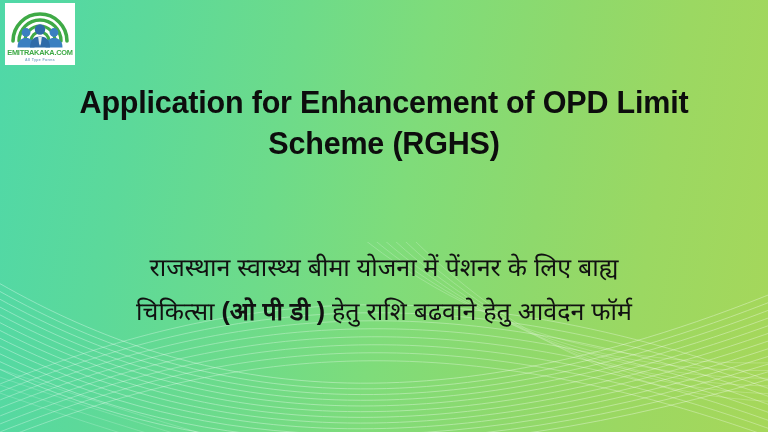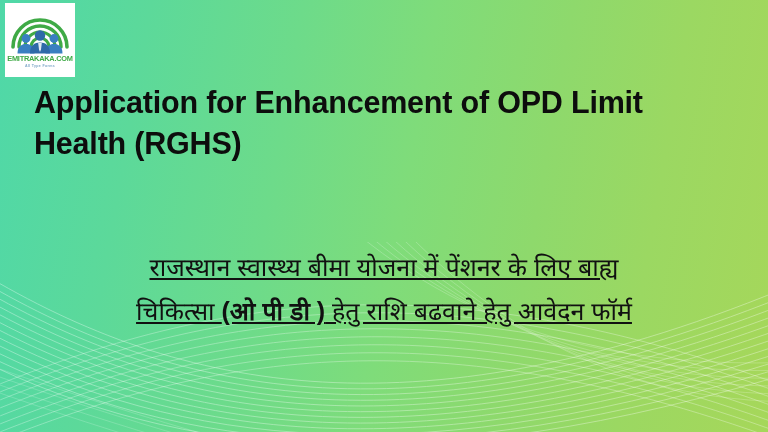--- a/index.html
+++ b/index.html
@@ -31,52 +31,51 @@
     left:0; bottom:0;
     width:768px; height:190px;
     pointer-events:none;
   }
   #waves svg { display:block; width:100%; height:100%; }
 
   
   #logo-box {
     position:absolute;
     left:5px; top:3px;
-    width:70px; height:74px;
+    width:70px; height:62px;
     background:#ffffff;
     display:flex;
     align-items:center;
     justify-content:center;
   }
   #logo-svg { display:block; width:66px; height:58px; }
 
   
   #headline {
     position:absolute;
     left:34px; top:82px;
     width:700px;
-    text-align:left;
+    text-align:center;
     color:#0d0d0d;
     font-size:30.5px;
     font-weight:700;
     line-height:41px;
     letter-spacing:-0.2px;
   }
   #headline .ln { display:block; white-space:nowrap; }
 
   #subhead {
     position:absolute;
     left:24px; top:245px;
     width:720px;
     text-align:center;
     color:#111111;
     font-size:25px;
     font-weight:400;
     line-height:44px;
-    text-decoration:underline;
   }
   #subhead .ln { display:block; white-space:nowrap; }
   #subhead .paren { font-weight:700;margin-top:35px; }
 </style>
 </head>
 <body>
 
 <div id="banner">
 
   <div id="waves">
@@ -144,21 +143,21 @@
       </g>
       <path d="M31.2,32 L34.8,32 L34,38.5 L33,41 L32,38.5 Z" fill="#ffffff" opacity="0.85"></path>
 
       <text x="33" y="50.4" text-anchor="middle" font-family="'Liberation Sans', sans-serif" font-size="7.4" font-weight="700" fill="#3faa46" letter-spacing="-0.25">EMITRAKAKA.COM</text>
       <text x="33" y="56" text-anchor="middle" font-family="'Liberation Sans', sans-serif" font-size="3.6" font-weight="700" fill="#7fa8c8" letter-spacing="0.3">All Type Forms</text>
     </svg>
   </div>
 
   <div id="headline">
     <span class="ln">Application for Enhancement of OPD Limit</span>
-    <span class="ln">Health (RGHS)</span>
+    <span class="ln">Scheme (RGHS)</span>
   </div>
 
   <div id="subhead">
     <span class="ln">राजस्थान स्वास्थ्य बीमा योजना में पेंशनर के लिए बाह्य</span>
     <span class="ln"><span>चिकित्सा </span><span class="paren">(ओ पी डी )</span><span> हेतु राशि बढवाने हेतु आवेदन फॉर्म</span></span>
   </div>
 
 </div>
 
 </body></html>

